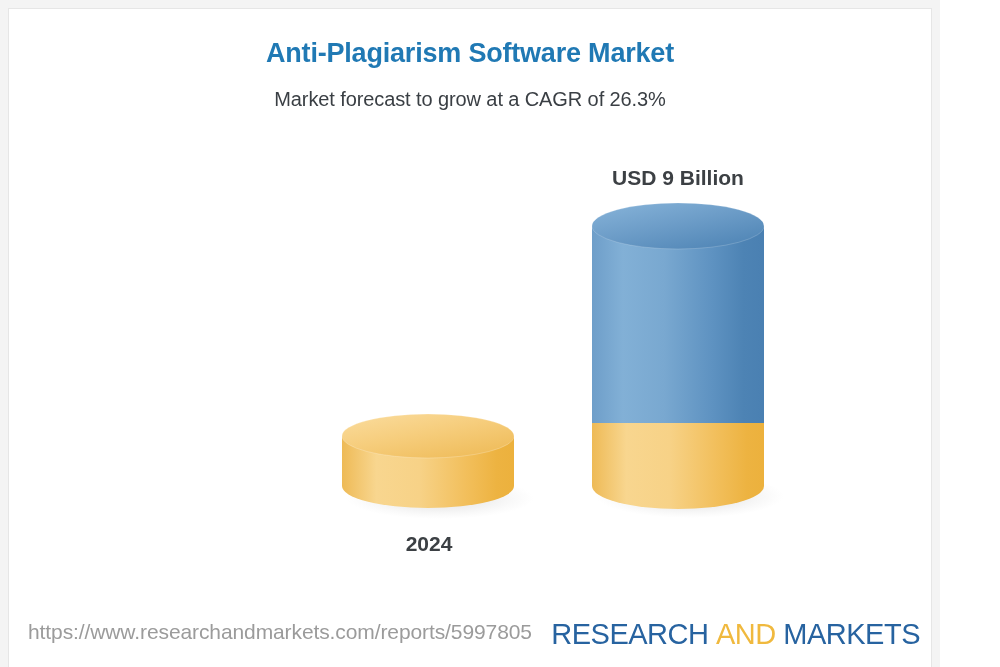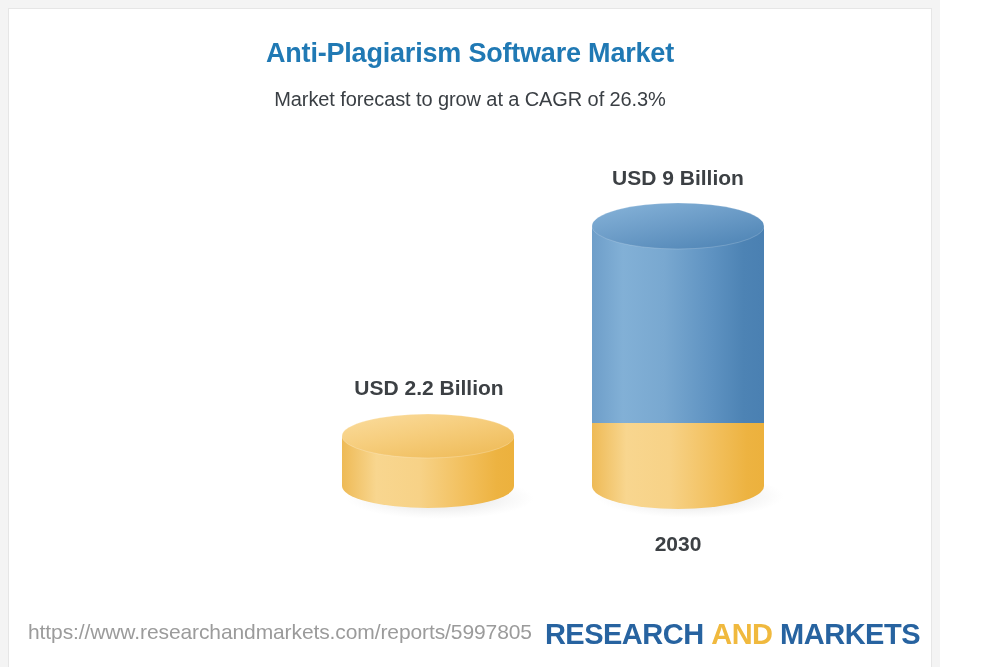--- a/index.html
+++ b/index.html
@@ -120,21 +120,21 @@
   }
   .brand-logo {
     position: absolute;
     right: 20px;
     bottom: 18px;
     text-align: right;
     line-height: 1;
   }
   .brand-main {
     font-size: 29px;
-    font-weight: bold;
+    font-weight: normal;
     letter-spacing: -0.5px;
     white-space: nowrap;
   }
   .brand-research, .brand-markets { color: #2763a0; }
   .brand-and { color: #f0b93e; }
   .brand-tagline {
     margin-top: 7px;
     font-size: 13.5px;
     font-weight: bold;
     color: #2763a0;
@@ -153,21 +153,20 @@
   <div class="card-frame"></div>
 
   <div class="chart-title">Anti-Plagiarism Software Market</div>
 
   <div class="chart-subtitle">Market forecast to grow at a CAGR of 26.3%</div>
 
   <div class="plot-area">
 
     <div class="value-label" style="left:489px; top:26px; width:270px;">USD 9 Billion</div>
 
-    <div class="value-label" style="left:240px; top:236px; width:270px;">USD 2.2 Billion</div>
 
     <div class="cylinder" style="left:524px; top:58px;">
       <svg class="cyl-svg" width="210" height="330" viewBox="0 0 210 330">
         <defs>
           <linearGradient id="blueBody" x1="0" y1="0" x2="1" y2="0">
             <stop offset="0%" stop-color="#6e9ec9"></stop>
             <stop offset="18%" stop-color="#82b0d6"></stop>
             <stop offset="42%" stop-color="#79a8d0"></stop>
             <stop offset="70%" stop-color="#5e92c1"></stop>
             <stop offset="88%" stop-color="#4d83b4"></stop>
@@ -230,22 +229,22 @@
 
         <ellipse cx="112" cy="90" rx="94" ry="21" fill="url(#shadow2024)"></ellipse>
 
         <path d="M14,28 L14,78 A 86 22 0 0 0 186 78 L186,28 Z" fill="url(#goldBody1)"></path>
 
         <ellipse cx="100" cy="28" rx="86" ry="22" fill="url(#goldTop)"></ellipse>
         <ellipse cx="100" cy="28" rx="86" ry="22" fill="none" stroke="#ffffff" stroke-opacity="0.22" stroke-width="1"></ellipse>
       </svg>
     </div>
 
-
-    <div class="year-label" style="left:489px; top:392px; width:270px;">2030</div>
+    <div class="year-label" style="left:240px; top:392px; width:270px;">2024</div>
+
 
   </div>
 
   <div class="footer-url">https://www.researchandmarkets.com/reports/5997805</div>
 
   <div class="brand-logo">
     <div class="brand-main">
       <span class="brand-research">RESEARCH</span><span>&nbsp;</span><span class="brand-and">AND</span><span>&nbsp;</span><span class="brand-markets">MARKETS</span>
     </div>
   </div>

